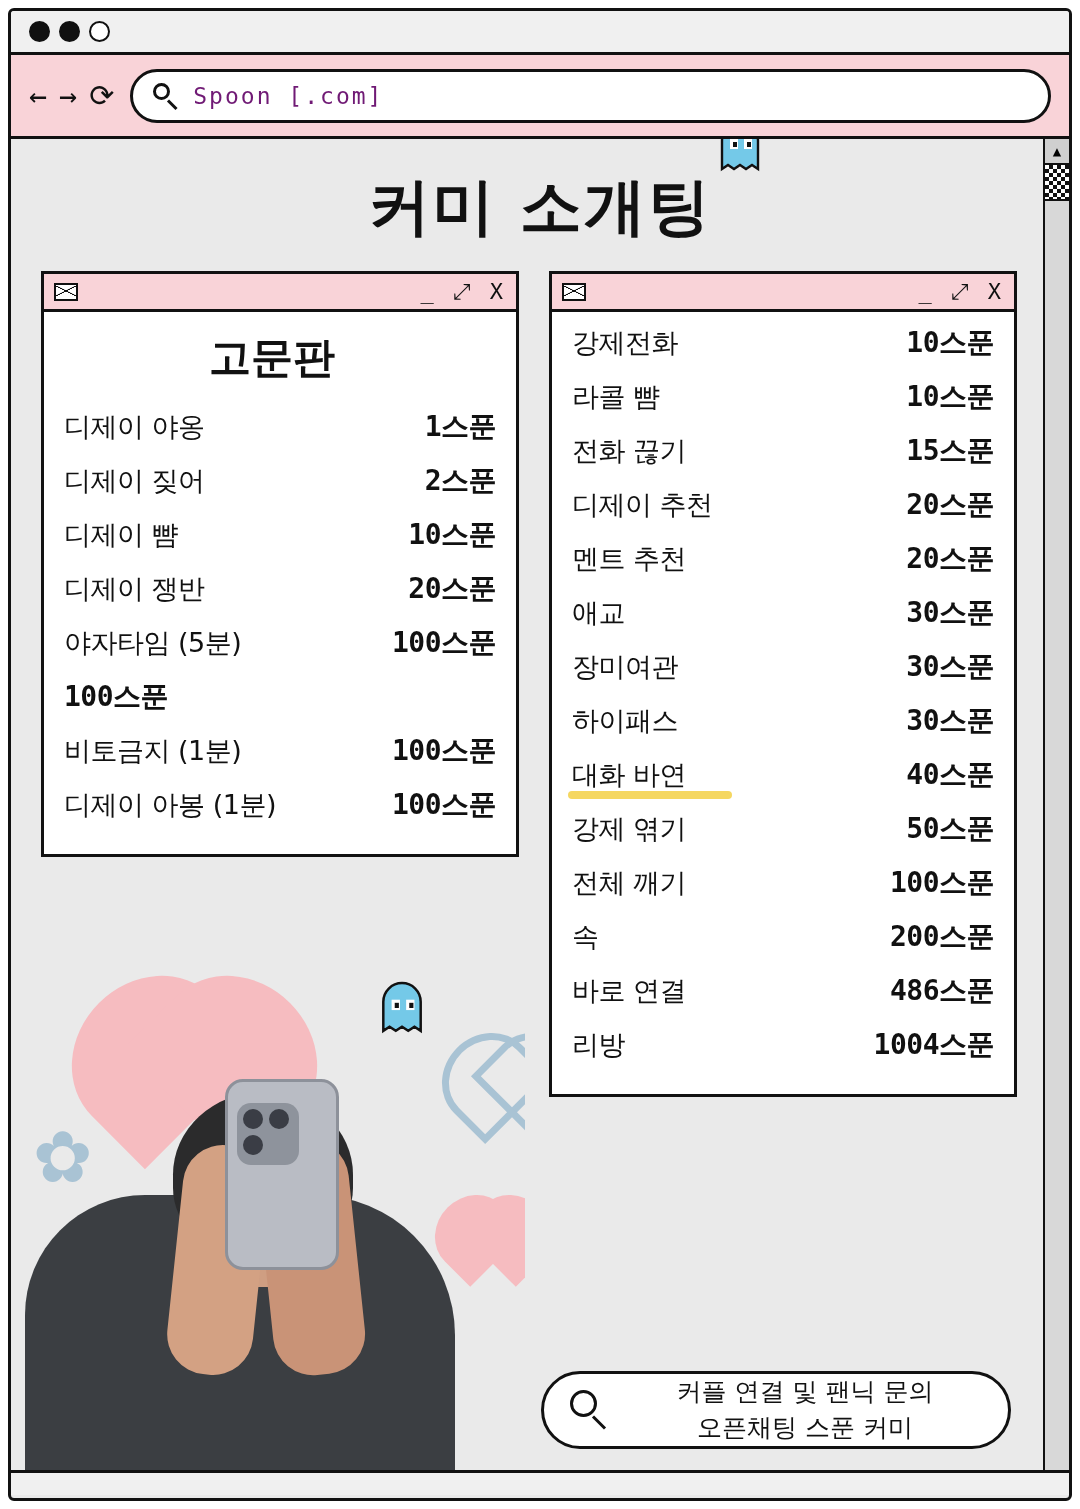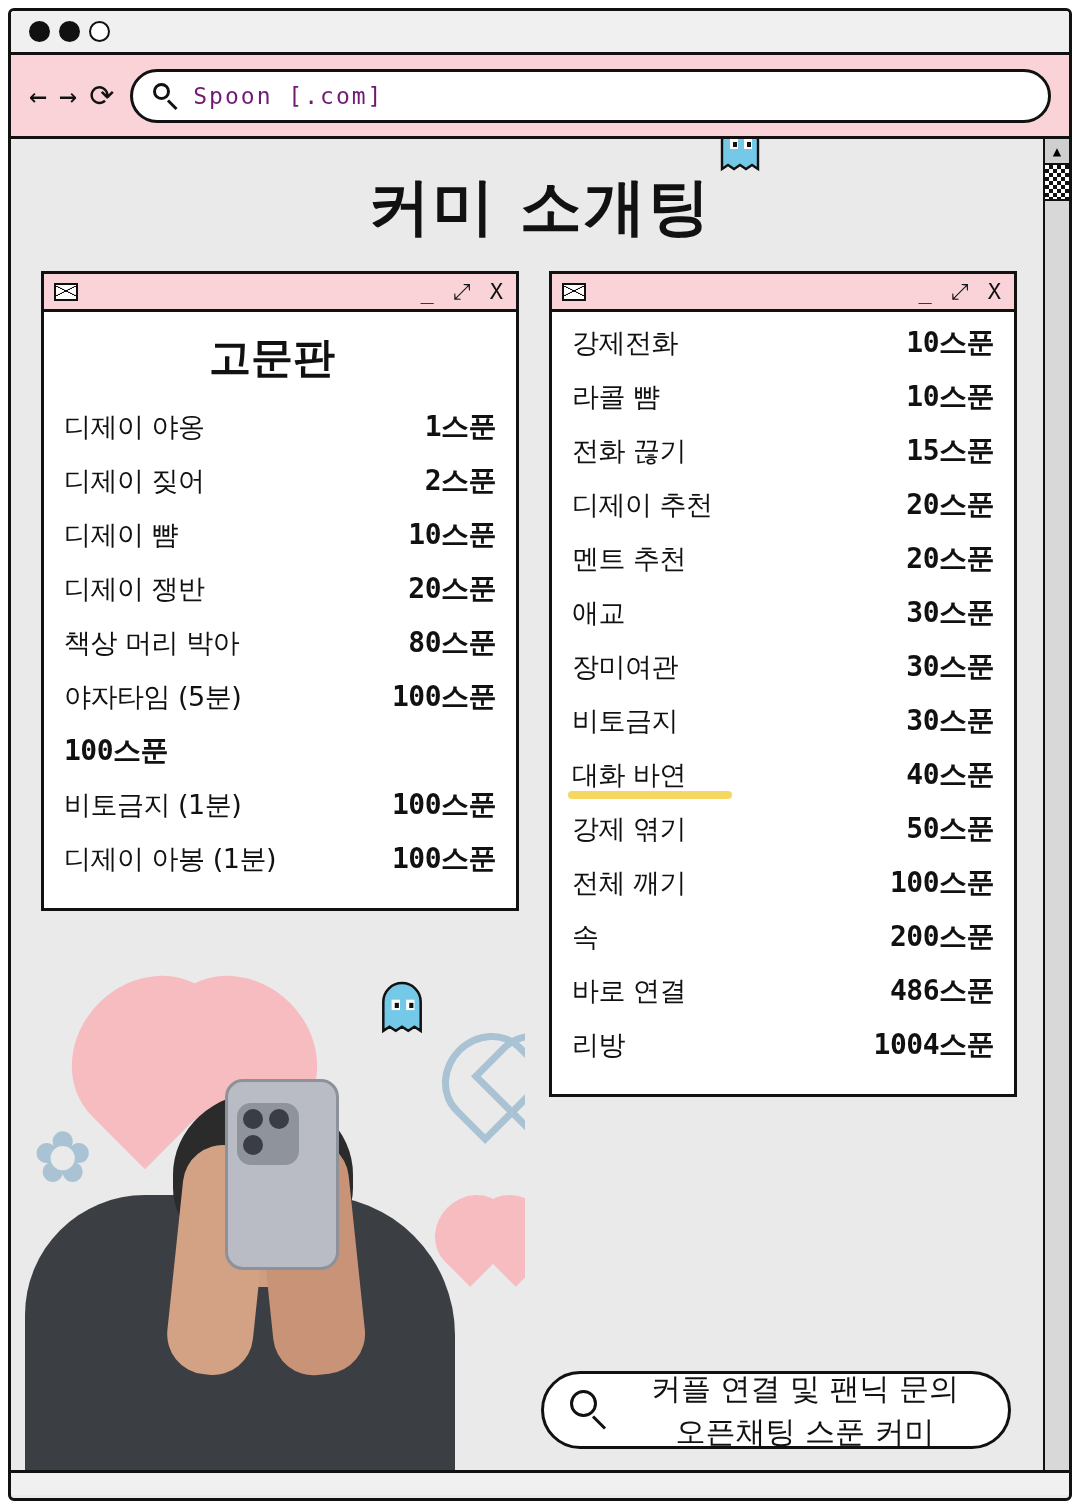--- a/index.html
+++ b/index.html
@@ -401,21 +401,21 @@
     align-items: center;
     gap: 18px;
     padding: 0 26px;
     box-sizing: border-box;
   }
   .contact .magnifier { width: 40px; height: 40px; }
   .contact .magnifier .lens { width: 27px; height: 27px; }
   .contact .magnifier .handle { left: 23px; top: 25px; width: 17px; }
   .contact-lines {
     font-family: "DejaVu Sans", sans-serif;
-    font-size: 30px;
+    font-size: 25px;
     line-height: 1.45;
     color: #111;
     text-align: center;
     flex: 1;
   }
 
   .footer-strip {
     position: absolute;
     left: 0; right: 0; bottom: 0;
     height: 22px;
@@ -488,24 +488,20 @@
             </div>
           <div class="row">
               <span class="label">디제이 뺨</span>
               <span class="price">10스푼</span>
             </div>
           <div class="row">
               <span class="label">디제이 쟁반</span>
               <span class="price">20스푼</span>
             </div>
           <div class="row">
-              <span class="label">책상 머리 박아</span>
-              <span class="price">80스푼</span>
-            </div>
-          <div class="row">
               <span class="label">야자타임 (5분)</span>
               <span class="price">100스푼</span>
             </div>
           <div class="row">
               <span class="price">100스푼</span>
             </div>
           <div class="row">
               <span class="label">비토금지 (1분)</span>
               <span class="price">100스푼</span>
             </div>
@@ -544,21 +540,21 @@
             </div>
           <div class="row">
               <span class="label">애교</span>
               <span class="price">30스푼</span>
             </div>
           <div class="row">
               <span class="label">장미여관</span>
               <span class="price">30스푼</span>
             </div>
           <div class="row">
-              <span class="label">비토금지</span>
+              <span class="label">하이패스</span>
               <span class="price">30스푼</span>
             </div>
           <div class="row highlight">
             <span class="label">대화 바연</span>
 
             <span class="price">40스푼</span>
           </div>
           <div class="row">
               <span class="label">강제 엮기</span>
               <span class="price">50스푼</span>

